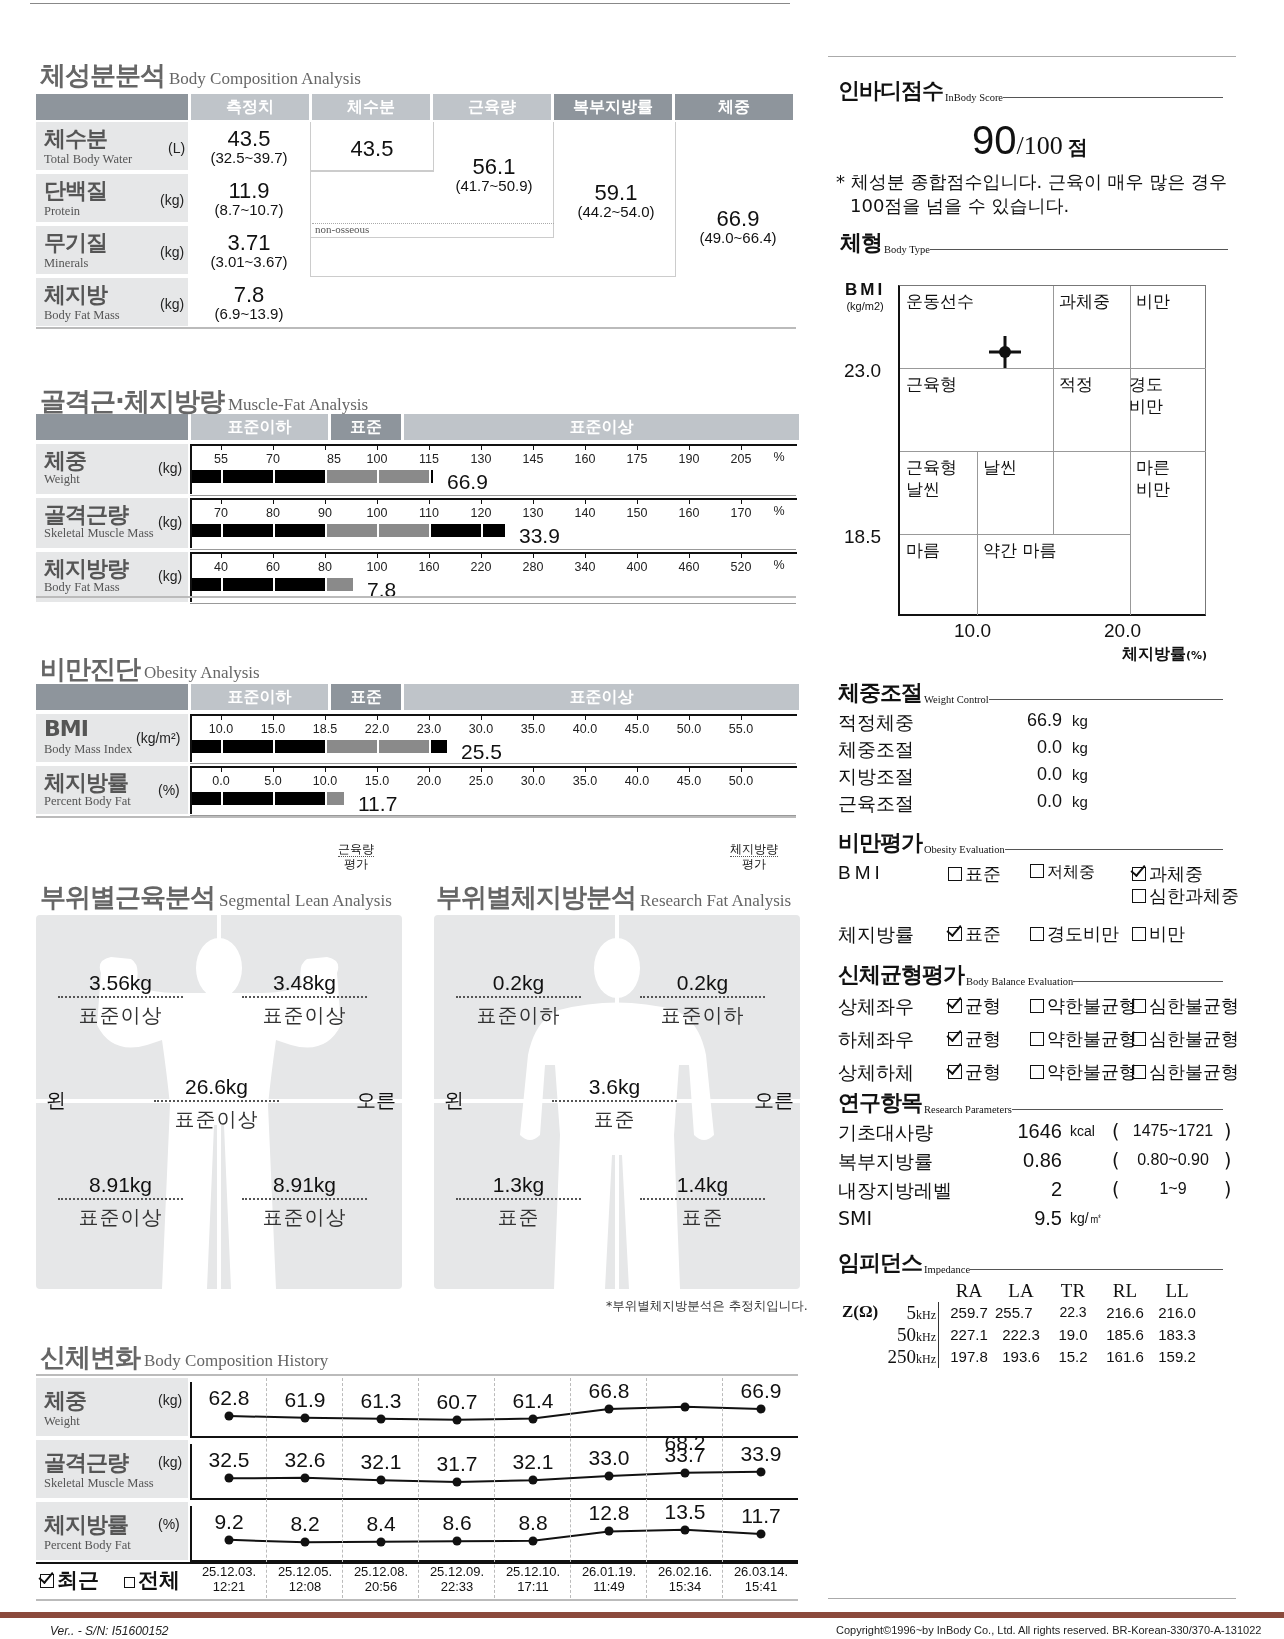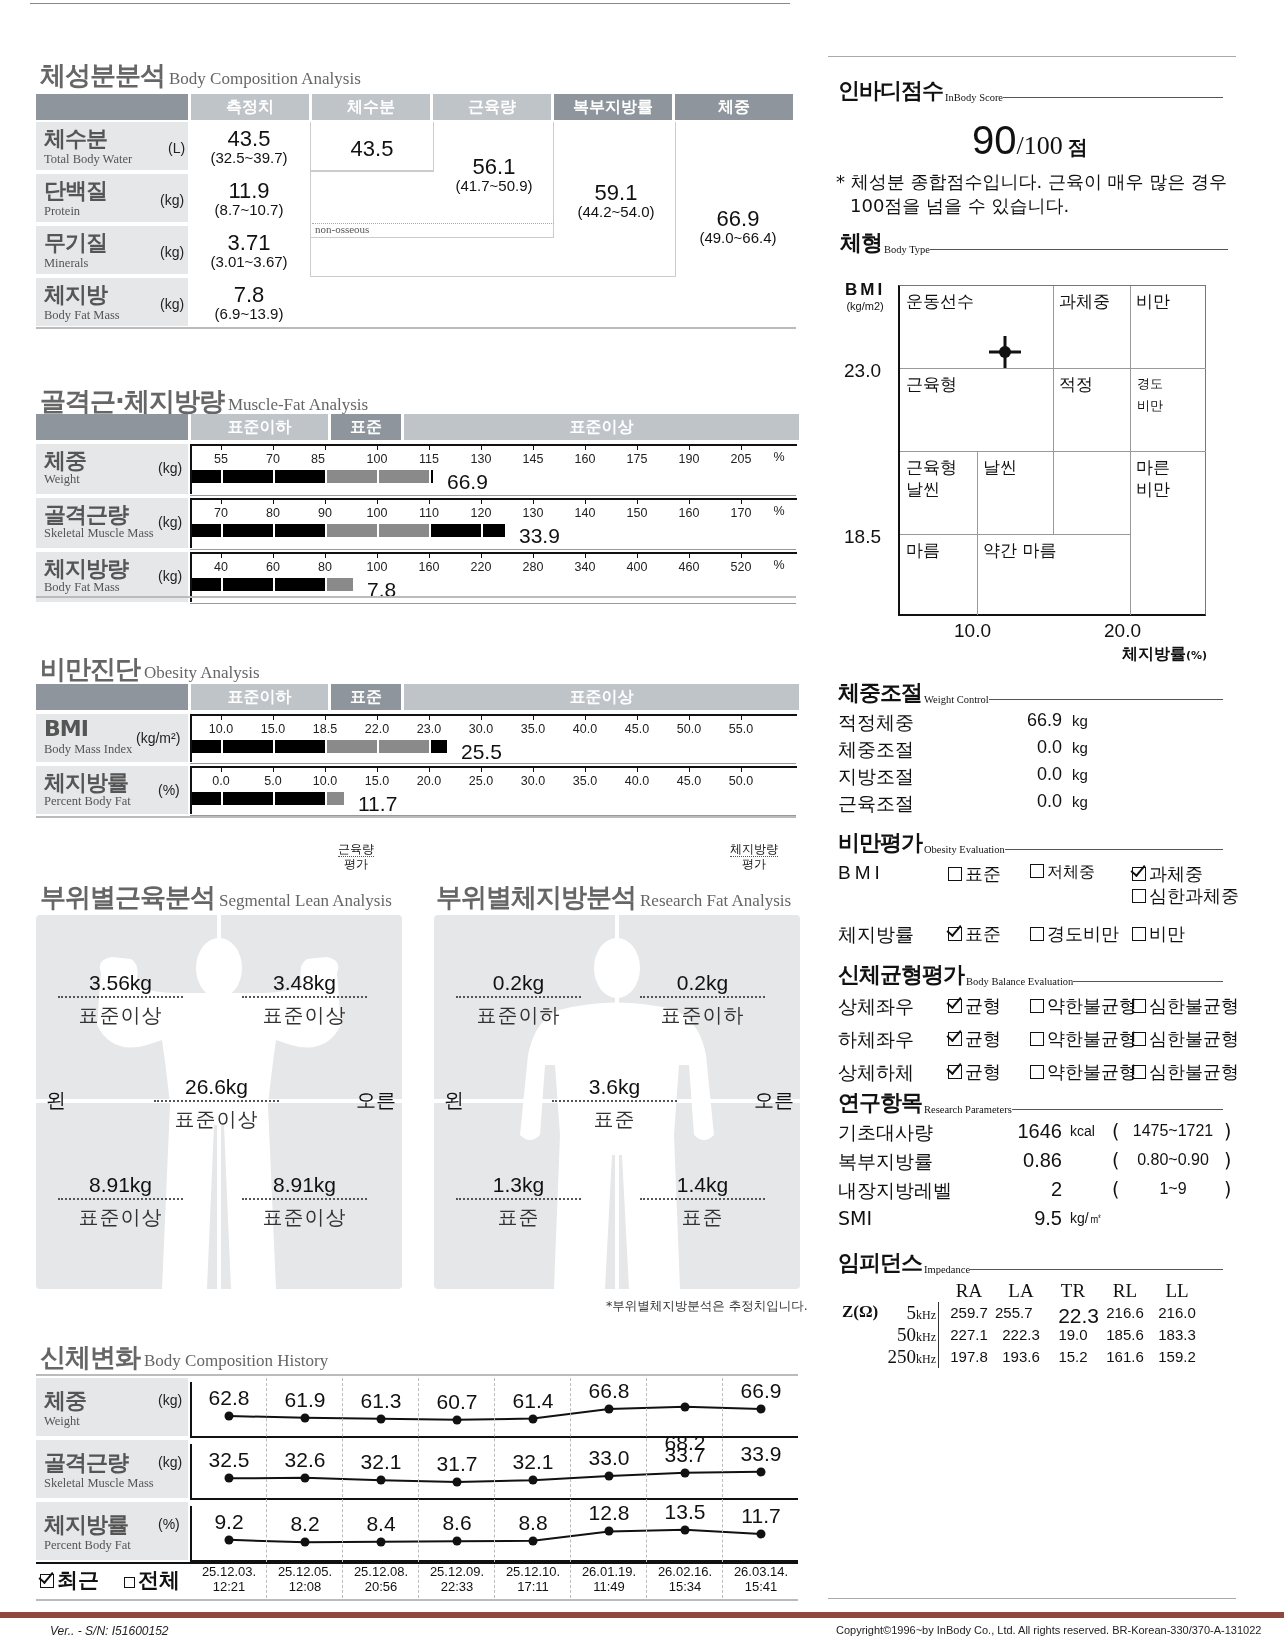--- a/index.html
+++ b/index.html
@@ -131,21 +131,21 @@
     <div class="lbl-cell" style="left:36px;top:444px;width:152px;height:50px"></div>
     <div class="lbl-ko" style="left:44px;top:446px">체중</div>
     <div class="lbl-en" style="left:44px;top:472px">Weight</div>
     <div class="lbl-unit" style="left:158px;top:460px">(kg)</div>
     <div class="bar-row" style="top:444px;height:50px">
       <div class="tickmark" style="left:29px"></div>
       <div class="tick" style="left:29px">55</div>
       <div class="tickmark" style="left:81px"></div>
       <div class="tick" style="left:81px">70</div>
       <div class="tickmark" style="left:133px"></div>
-      <div class="tick" style="left:126px">85</div>
+      <div class="tick" style="left:142px">85</div>
       <div class="tickmark" style="left:185px"></div>
       <div class="tick" style="left:185px">100</div>
       <div class="tickmark" style="left:237px"></div>
       <div class="tick" style="left:237px">115</div>
       <div class="tickmark" style="left:289px"></div>
       <div class="tick" style="left:289px">130</div>
       <div class="tickmark" style="left:341px"></div>
       <div class="tick" style="left:341px">145</div>
       <div class="tickmark" style="left:393px"></div>
       <div class="tick" style="left:393px">160</div>
@@ -569,21 +569,21 @@
   <div class="abs" style="left:0;top:248px;width:230px;border-top:1px solid #999"></div>
   <div class="abs" style="left:153px;top:0;height:248px;border-left:1px solid #999"></div>
   <div class="abs" style="left:230px;top:0;height:329px;border-left:1px solid #999"></div>
   <div class="abs" style="left:77px;top:165px;height:164px;border-left:1px solid #999"></div>
 
   <div class="abs" style="left:6px;top:4px;font-size:17px">운동선수</div>
   <div class="abs" style="left:159px;top:4px;font-size:17px">과체중</div>
   <div class="abs" style="left:236px;top:4px;font-size:17px">비만</div>
   <div class="abs" style="left:6px;top:87px;font-size:17px">근육형</div>
   <div class="abs" style="left:159px;top:87px;font-size:17px">적정</div>
-  <div class="abs" style="left:237px;top:87px;width:40px;font-size:13px;line-height:22px">경도 비만</div>
+  <div class="abs" style="left:229px;top:87px;width:40px;font-size:17px;line-height:22px">경도 비만</div>
   <div class="abs" style="left:6px;top:170px;width:60px;font-size:17px;line-height:22px">근육형 날씬</div>
   <div class="abs" style="left:83px;top:170px;font-size:17px">날씬</div>
   <div class="abs" style="left:236px;top:170px;width:40px;font-size:17px;line-height:22px">마른 비만</div>
   <div class="abs" style="left:6px;top:253px;font-size:17px">마름</div>
   <div class="abs" style="left:83px;top:253px;font-size:17px">약간 마름</div>
 
   <svg class="abs" style="left:87px;top:48px" width="36" height="36">
     <line x1="18" y1="2" x2="18" y2="34" stroke="#111" stroke-width="3"></line>
     <line x1="2" y1="18" x2="34" y2="18" stroke="#111" stroke-width="3"></line>
     <circle cx="18" cy="18" r="6" fill="#111"></circle>
@@ -690,21 +690,21 @@
     <div class="rt-text serif" style="left:943px;top:1280px;width:52px;text-align:center;font-size:19px">RA</div>
     <div class="rt-text serif" style="left:995px;top:1280px;width:52px;text-align:center;font-size:19px">LA</div>
     <div class="rt-text serif" style="left:1047px;top:1280px;width:52px;text-align:center;font-size:19px">TR</div>
     <div class="rt-text serif" style="left:1099px;top:1280px;width:52px;text-align:center;font-size:19px">RL</div>
     <div class="rt-text serif" style="left:1151px;top:1280px;width:52px;text-align:center;font-size:19px">LL</div>
     <div class="rt-text serif" style="left:842px;top:1302px;font-weight:bold;font-size:17px">Z(Ω)</div>
     <div class="abs" style="left:938px;top:1302px;width:1px;height:66px;background:#333"></div>
     <div class="rt-text serif" style="left:880px;top:1302px;width:56px;text-align:right;font-size:19px"><span>5</span><span style="font-size:12px">kHz</span></div>
     <div class="rt-text sans" style="left:943px;top:1304px;width:52px;text-align:center;font-size:15px">259.7</div>
     <div class="rt-text sans" style="left:995px;top:1304px;width:52px;text-align:left;font-size:15px">255.7</div>
-    <div class="rt-text sans" style="left:1047px;top:1304px;width:52px;text-align:right;font-size:21px">22.3</div>
+    <div class="rt-text sans" style="left:1047px;top:1304px;width:52px;text-align:center;font-size:14px">22.3</div>
     <div class="rt-text sans" style="left:1099px;top:1304px;width:52px;text-align:center;font-size:15px">216.6</div>
     <div class="rt-text sans" style="left:1151px;top:1304px;width:52px;text-align:center;font-size:15px">216.0</div>
     <div class="rt-text serif" style="left:880px;top:1324px;width:56px;text-align:right;font-size:19px"><span>50</span><span style="font-size:12px">kHz</span></div>
     <div class="rt-text sans" style="left:943px;top:1326px;width:52px;text-align:center;font-size:15px">227.1</div>
     <div class="rt-text sans" style="left:995px;top:1326px;width:52px;text-align:center;font-size:15px">222.3</div>
     <div class="rt-text sans" style="left:1047px;top:1326px;width:52px;text-align:center;font-size:15px">19.0</div>
     <div class="rt-text sans" style="left:1099px;top:1326px;width:52px;text-align:center;font-size:15px">185.6</div>
     <div class="rt-text sans" style="left:1151px;top:1326px;width:52px;text-align:center;font-size:15px">183.3</div>
     <div class="rt-text serif" style="left:880px;top:1346px;width:56px;text-align:right;font-size:19px"><span>250</span><span style="font-size:12px">kHz</span></div>
     <div class="rt-text sans" style="left:943px;top:1348px;width:52px;text-align:center;font-size:15px">197.8</div>

